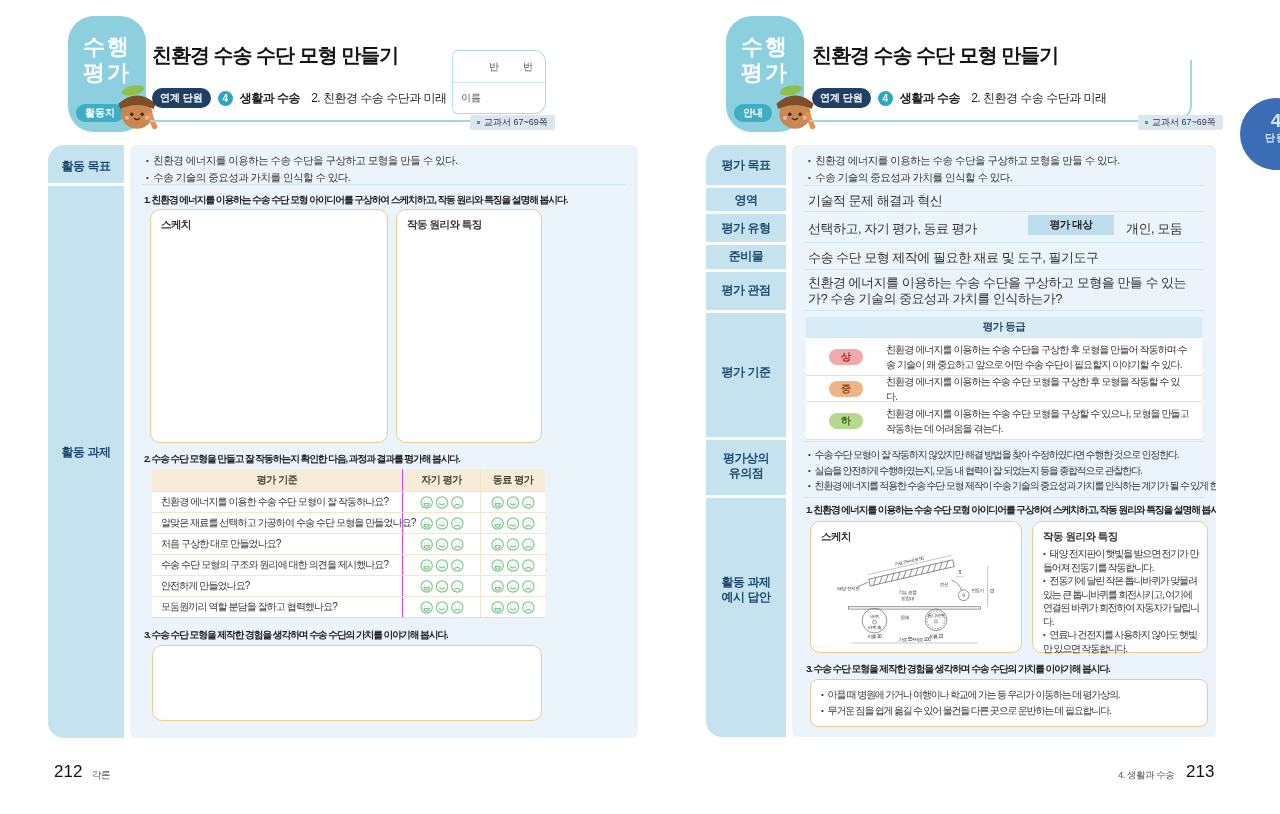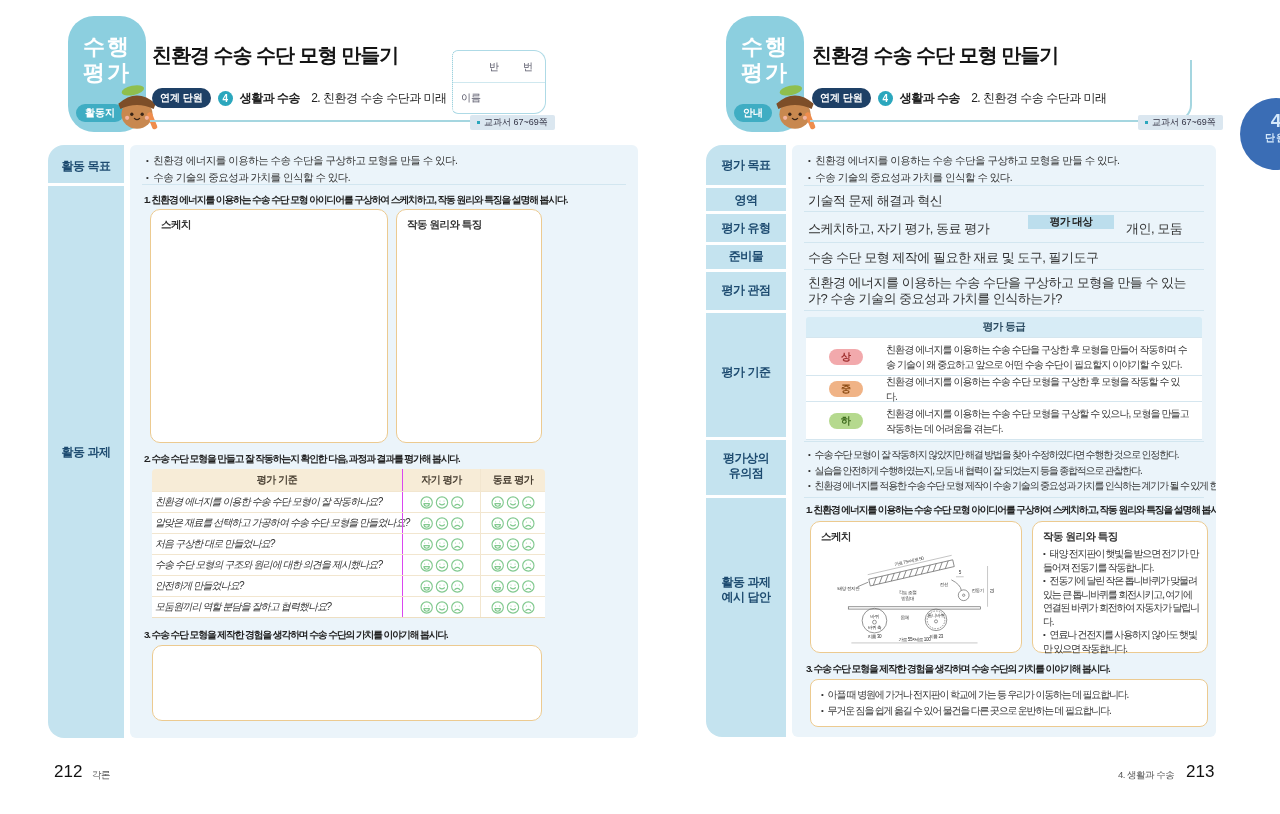--- a/index.html
+++ b/index.html
@@ -58,21 +58,21 @@
 
 .wbox { background:#fff; border:1.5px solid #ecca90; border-radius:10px; }
 .blabel { font-size:10.5px; font-weight:700; color:#333; padding:8px 0 0 10px; letter-spacing:-0.5px; }
 
 
 .etable { font-size:10px; border-bottom:1.5px solid #eedfc2; }
 .et-head { display:flex; background:#f7ecd7; border-radius:4px 4px 0 0; height:22px; font-weight:700; color:#4a4033; }
 .et-row { display:flex; height:21px; background:#fff; border-top:1px solid #f2e6cf; }
 .et-c1 { width:250px; } .et-c2 { width:78px; border-left:1px solid #d946ef; } .et-c3 { width:65px; border-left:1px solid #f2e6cf; }
 .hc { display:flex; align-items:center; justify-content:center; letter-spacing:-0.5px; }
-.crit { display:flex; align-items:center; padding-left:3px; letter-spacing:-0.9px; color:#333; white-space:nowrap;font-style:italic; }
+.crit { display:flex; align-items:center; padding-left:9px; letter-spacing:-0.9px; color:#333; white-space:nowrap; }
 .fc { display:flex; align-items:center; justify-content:center; }
 
 
 .gtable { border-bottom:1px solid #d5e6ef; }
 .g-head { height:20px; background:#d7ecf6; display:flex; align-items:center; justify-content:center;
   font-size:10.5px; font-weight:700; color:#2a4a60; letter-spacing:-0.5px; border-radius:3px 3px 0 0; }
 .g-row { display:flex; align-items:center; background:#fff; border-top:1px solid #d5e6ef; }
 .g-bcol { width:80px; display:flex; justify-content:center; }
 .g-badge { width:34px; height:16px; border-radius:8px; font-size:10px; font-weight:700;
   display:flex; align-items:center; justify-content:center; }
@@ -327,22 +327,22 @@
   <div class="panel abs" style="left:792px;top:145px;width:424px;height:592px">
     <div class="abs" style="left:16px;top:7px">
       <div class="b">친환경 에너지를 이용하는 수송 수단을 구상하고 모형을 만들 수 있다.</div>
       <div class="b">수송 기술의 중요성과 가치를 인식할 수 있다.</div>
     </div>
     <div class="p-div" style="left:12px;top:40px;width:400px"></div>
 
     <div class="txt abs" style="left:16px;top:47px">기술적 문제 해결과 혁신</div>
     <div class="p-div" style="left:12px;top:66px;width:400px"></div>
 
-    <div class="txt abs" style="left:16px;top:75px">스케치하고, 자기 평가, 동료 평가</div>
-    <div class="type-cell" style="left:236px;top:70px;width:86px;height:14px">평가 대상</div>
+    <div class="txt abs" style="left:16px;top:75px">선택하고, 자기 평가, 동료 평가</div>
+    <div class="type-cell" style="left:236px;top:70px;width:86px;height:20px">평가 대상</div>
     <div class="txt abs" style="left:334px;top:75px">개인, 모둠</div>
     <div class="p-div" style="left:12px;top:97px;width:400px"></div>
 
     <div class="txt abs" style="left:16px;top:104px">수송 수단 모형 제작에 필요한 재료 및 도구, 필기도구</div>
     <div class="p-div" style="left:12px;top:124px;width:400px"></div>
 
     <div class="txt wrap2 abs" style="left:16px;top:130px;width:394px">친환경 에너지를 이용하는 수송 수단을 구상하고 모형을 만들 수 있는가? 수송 기술의 중요성과 가치를 인식하는가?</div>
     <div class="p-div" style="left:12px;top:165px;width:400px"></div>
 
     <div class="gtable abs" style="left:14px;top:172px;width:396px">
@@ -423,21 +423,21 @@
       <div style="padding:3px 8px 0 10px">
         <div class="b small-b tight" style="white-space:normal;line-height:13.5px">태양 전지판이 햇빛을 받으면 전기가 만들어져 전동기를 작동합니다.</div>
         <div class="b small-b tight" style="white-space:normal;line-height:13.5px">전동기에 달린 작은 톱니바퀴가 맞물려 있는 큰 톱니바퀴를 회전시키고, 여기에 연결된 바퀴가 회전하여 자동차가 달립니다.</div>
         <div class="b small-b tight" style="white-space:normal;line-height:13.5px">연료나 건전지를 사용하지 않아도 햇빛만 있으면 작동합니다.</div>
       </div>
     </div>
 
     <div class="q abs" style="left:14px;top:518px">3. 수송 수단 모형을 제작한 경험을 생각하며 수송 수단의 가치를 이야기해 봅시다.</div>
     <div class="wbox abs" style="left:18px;top:534px;width:398px;height:48px;border-radius:8px">
       <div style="padding:7px 10px 0">
-        <div class="b small-b tight">아플 때 병원에 가거나 전지판이 학교에 가는 등 우리가 이동하는 데 필요합니다.</div>
+        <div class="b small-b tight">아플 때 병원에 가거나 여행이나 학교에 가는 등 우리가 이동하는 데 평가상의.</div>
         <div class="b small-b tight">무거운 짐을 쉽게 옮길 수 있어 물건을 다른 곳으로 운반하는 데 필요합니다.</div>
       </div>
     </div>
   </div>
 
   <div class="pg-sec abs" style="left:1118px;top:769px">4. 생활과 수송</div>
   <div class="pg-num abs" style="left:1186px;top:762px">213</div>
 </div>
 
 </body></html>

